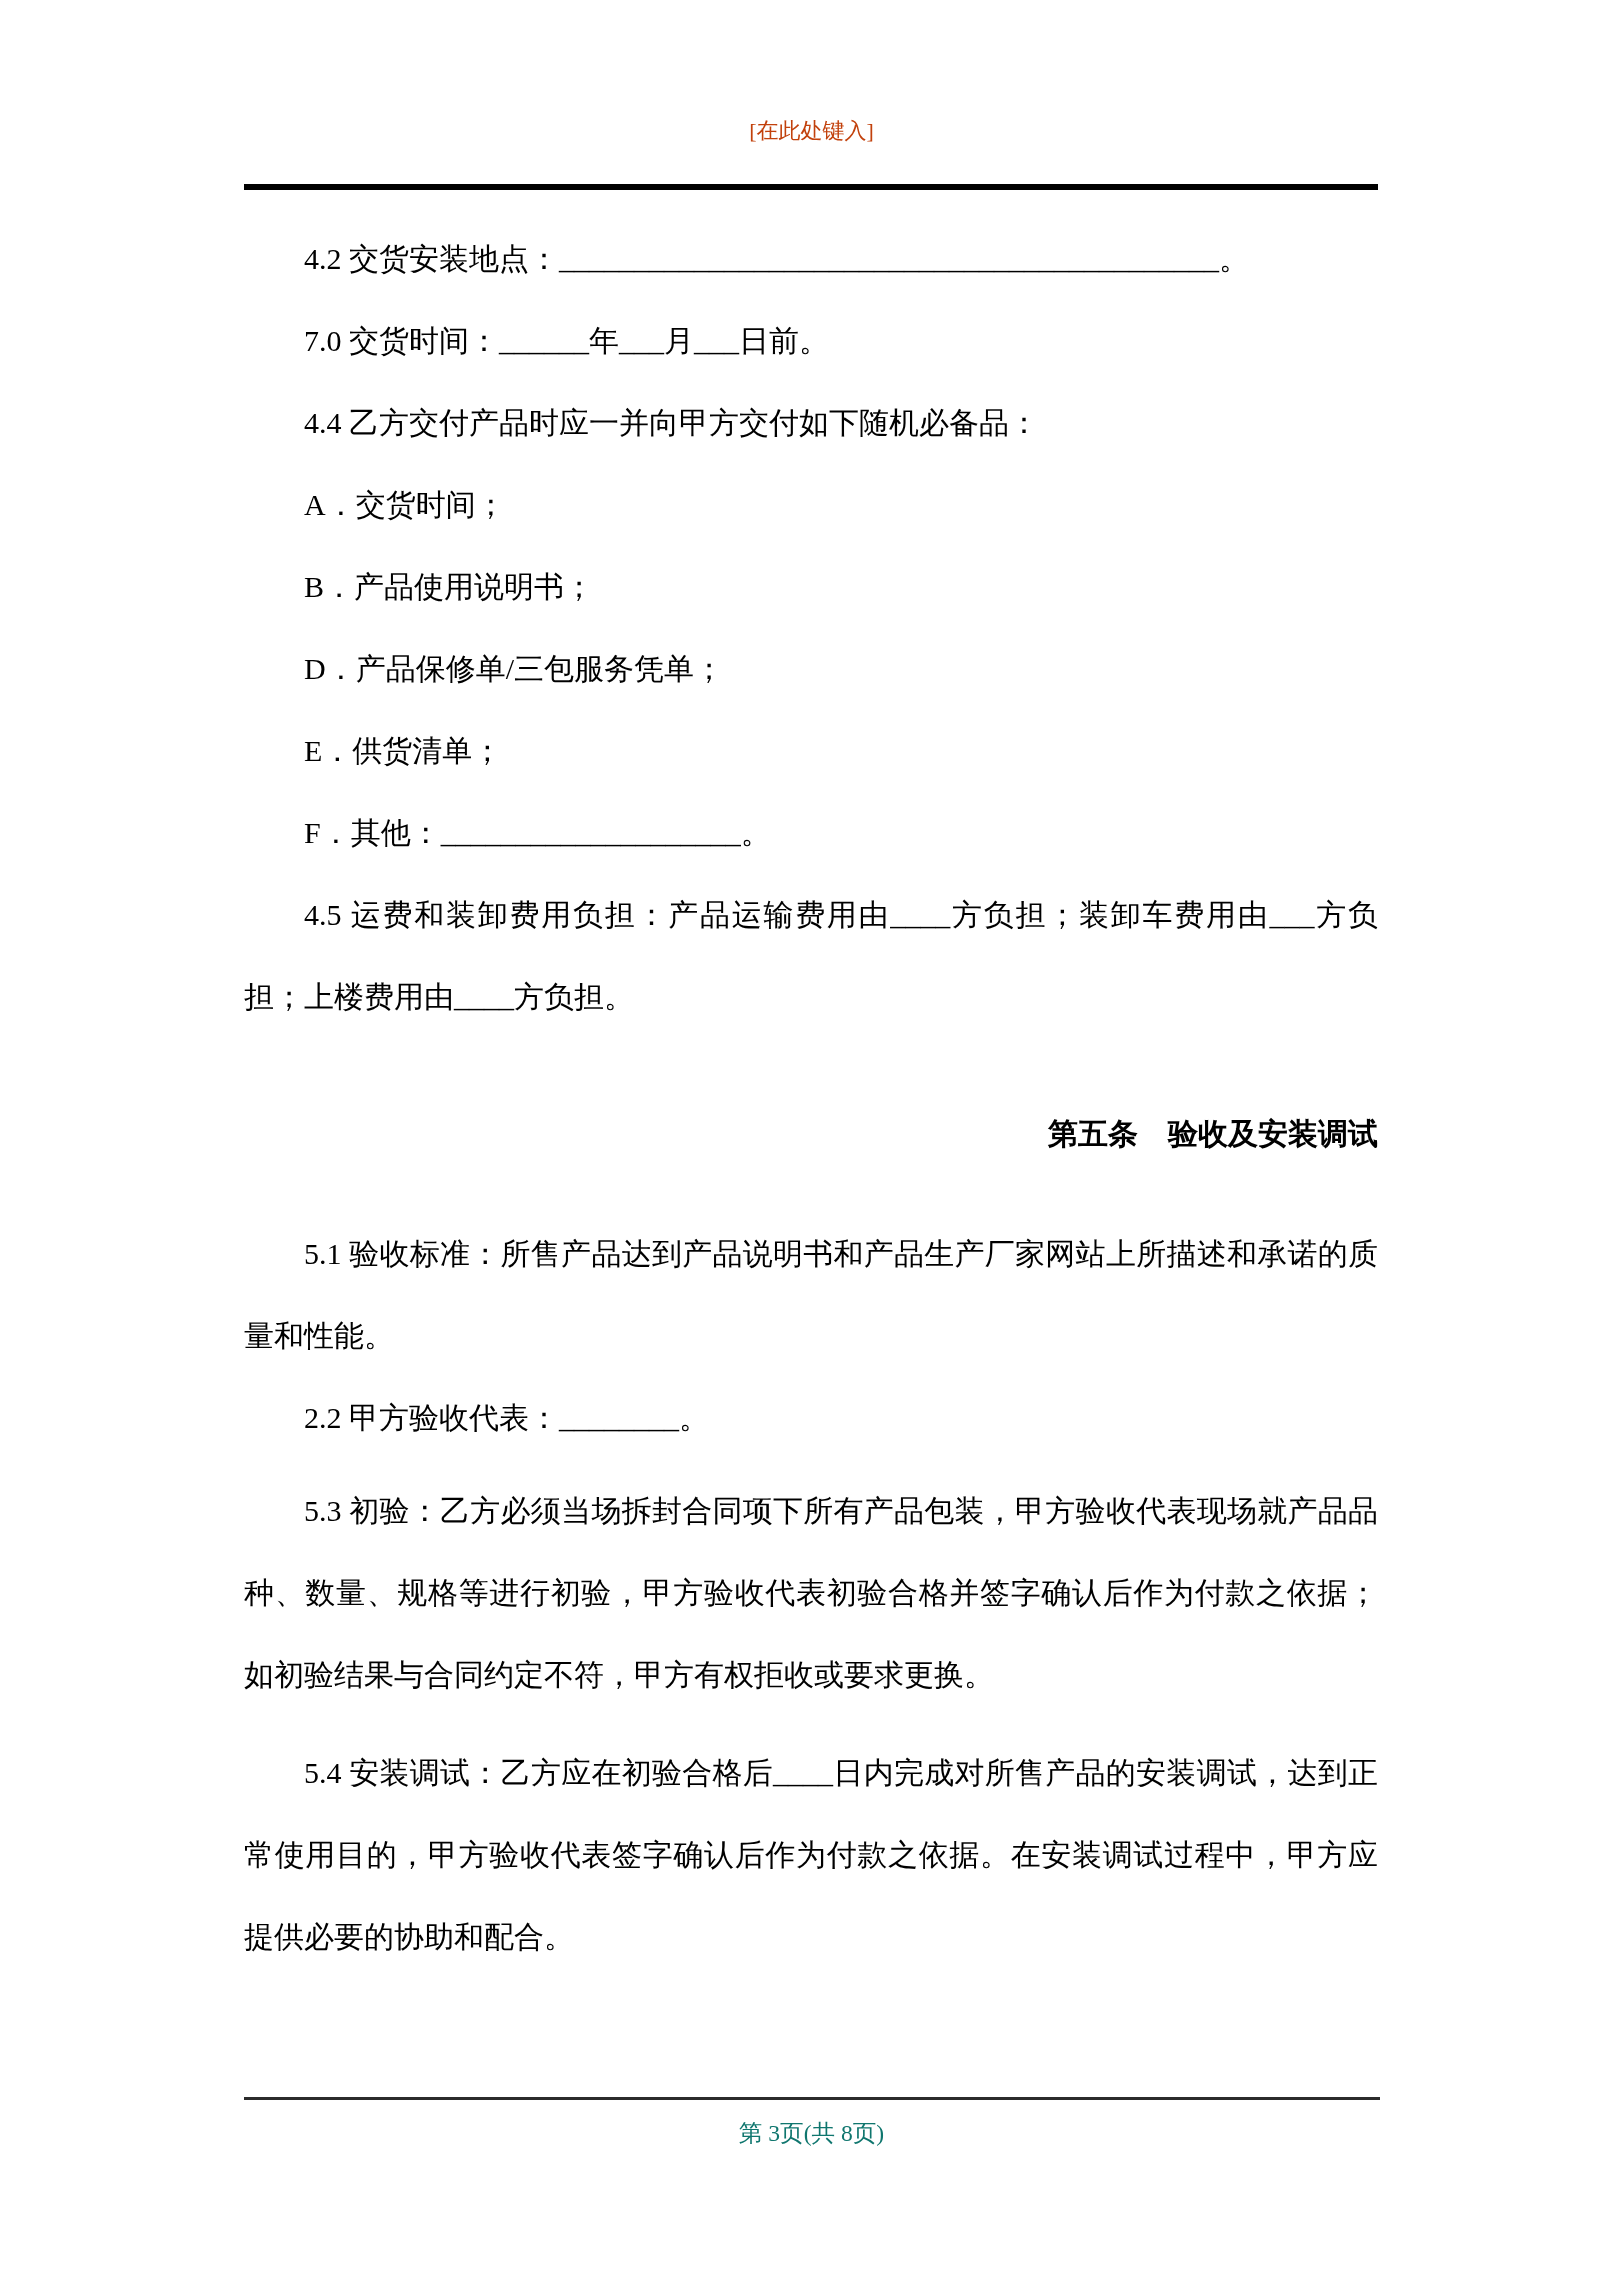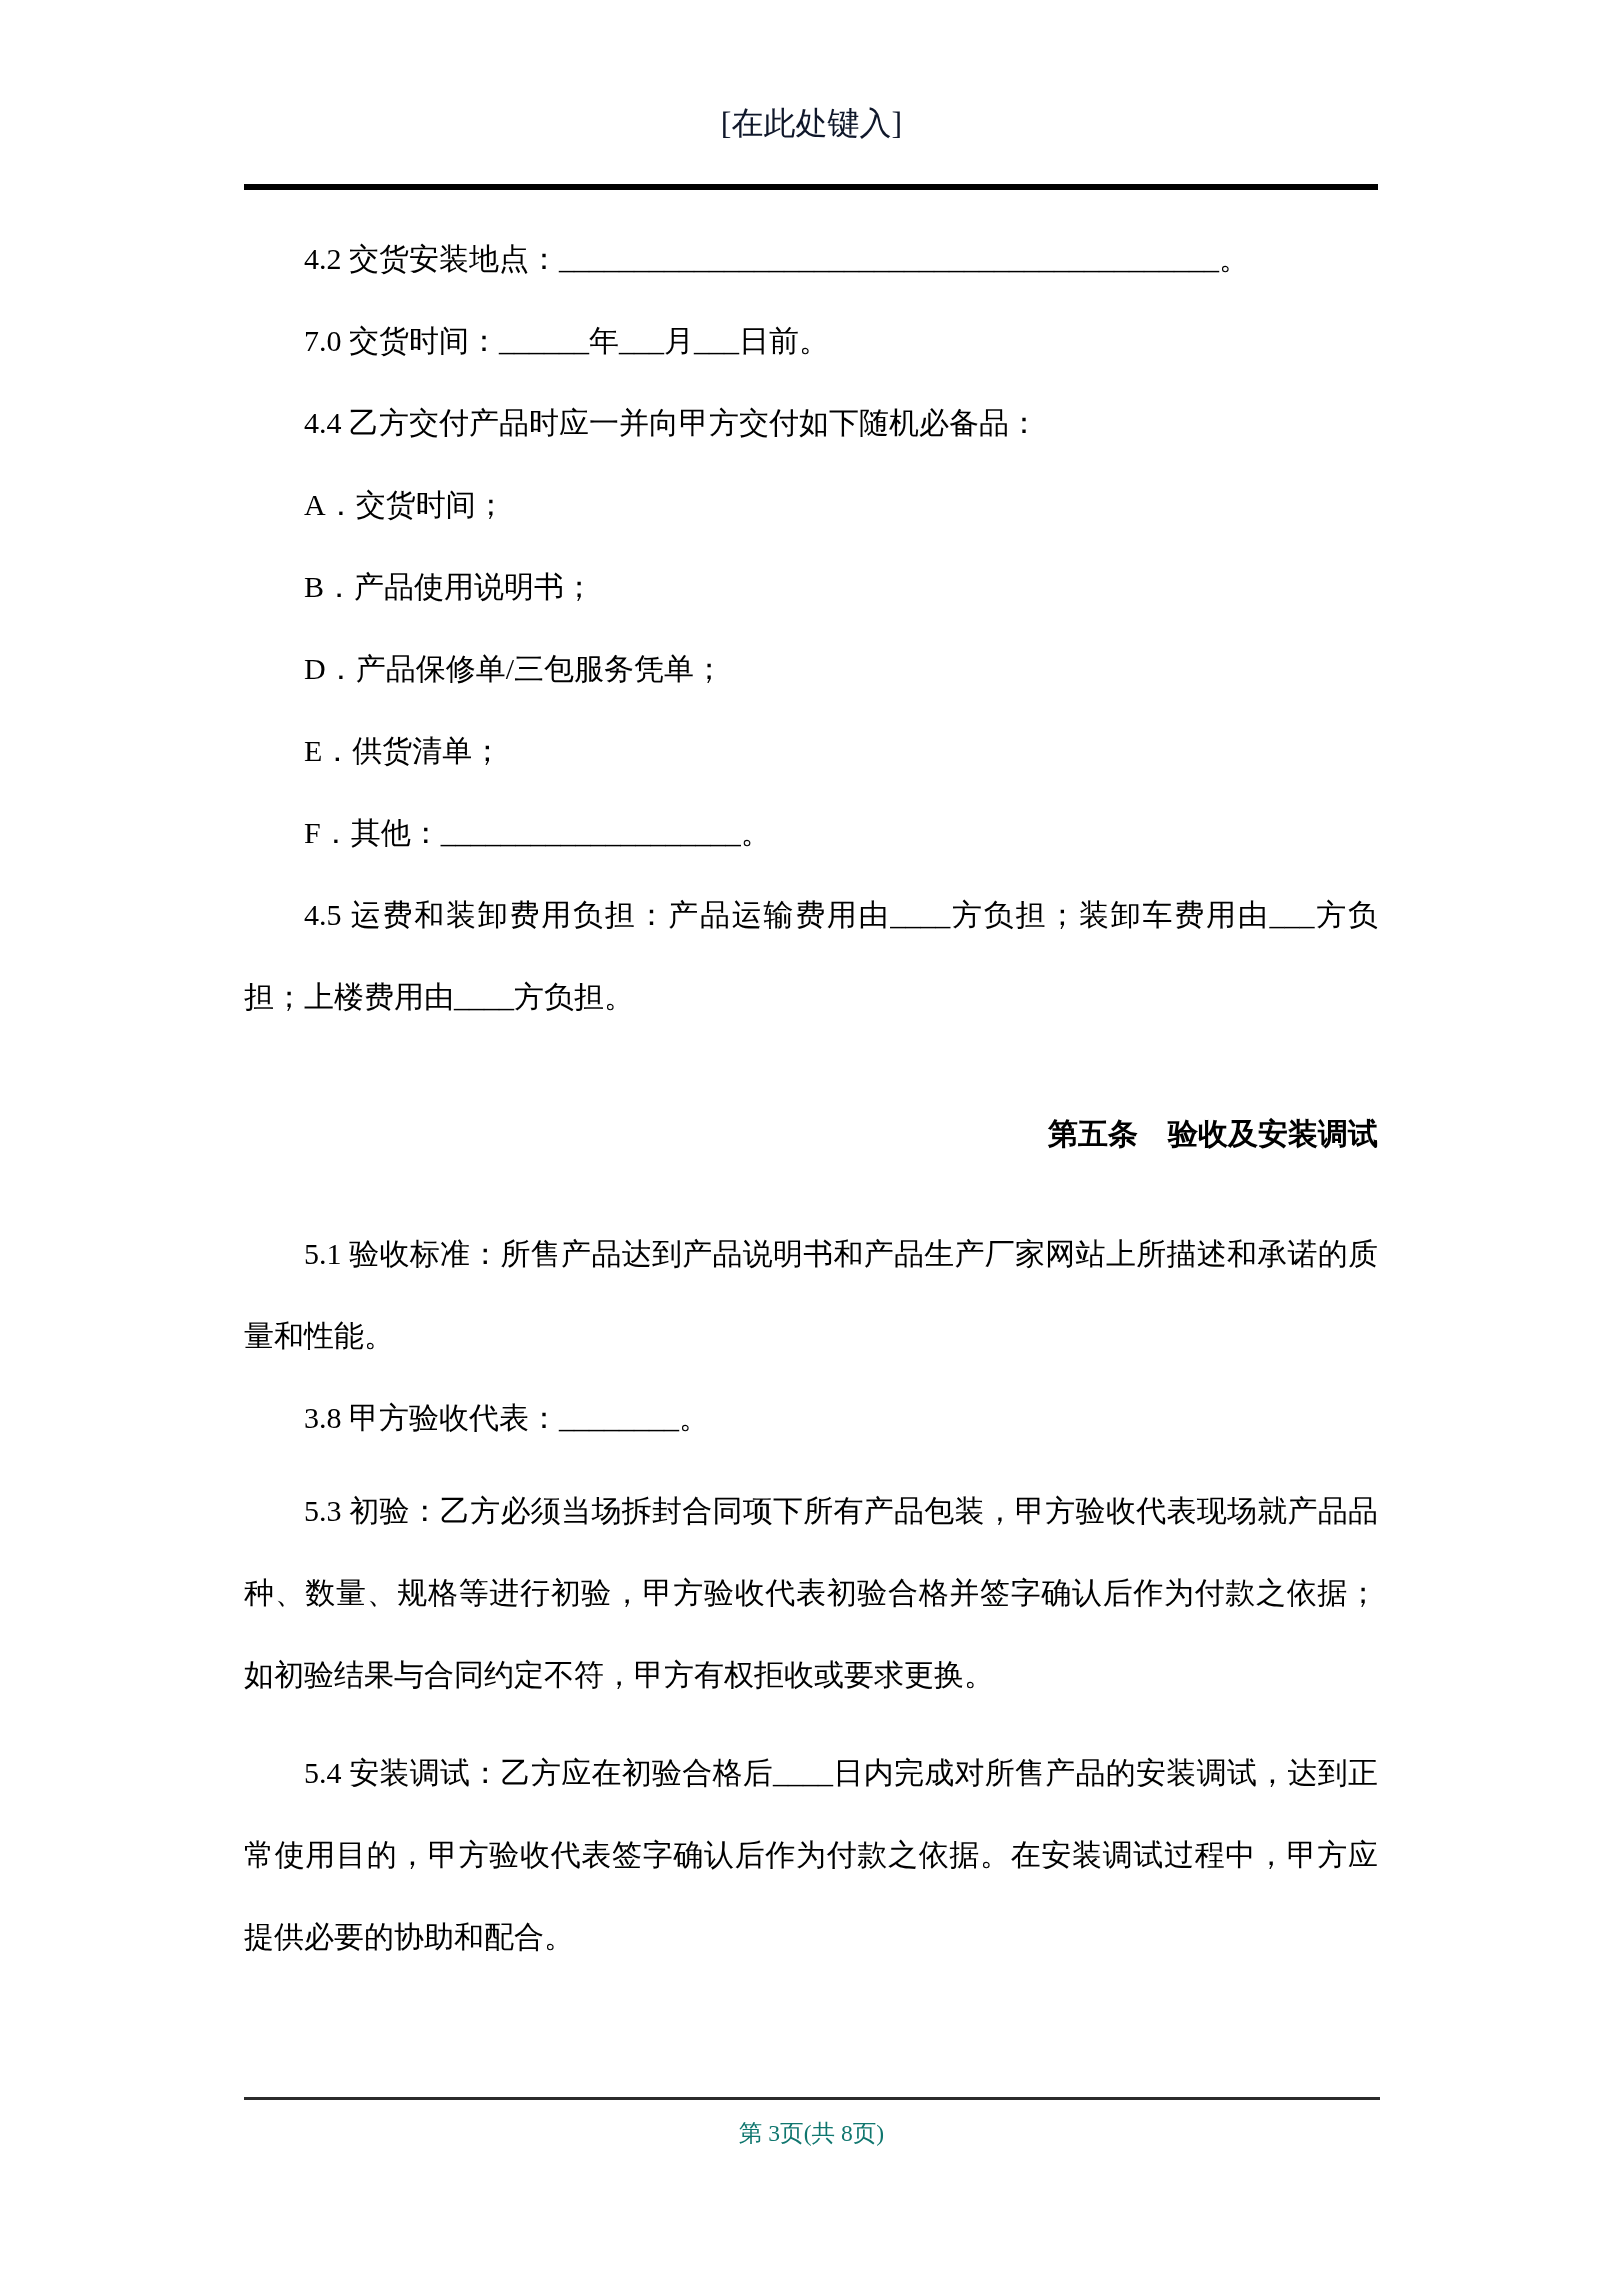--- a/index.html
+++ b/index.html
@@ -7,27 +7,27 @@
     position: relative;
     width: 1623px;
     height: 2294px;
     background: #ffffff;
     color: #000000;
     font-family: "Liberation Serif", "DejaVu Serif", serif;
     overflow: hidden;
   }
   .page-header {
     position: absolute;
-    top: 98px;
+    top: 105px;
     left: 0;
     width: 100%;
     text-align: center;
-    font-size: 32px;
+    font-size: 22px;
     line-height: 51px;
-    color: #0f172a;
+    color: #c2410c;
   }
   .header-rule {
     position: absolute;
     left: 244px;
     top: 184px;
     width: 1134px;
     height: 5.5px;
     background: #000000;
   }
   .body-area {
@@ -92,21 +92,21 @@
     <p class="para">B．产品使用说明书；</p>
     <p class="para">D．产品保修单/三包服务凭单；</p>
     <p class="para">E．供货清单；</p>
     <p class="para">F．其他：____________________。</p>
 
     <p class="para">4.5 运费和装卸费用负担：产品运输费用由____方负担；装卸车费用由___方负担；上楼费用由____方负担。</p>
 
     <p class="para section-heading">第五条　验收及安装调试</p>
 
     <p class="para">5.1 验收标准：所售产品达到产品说明书和产品生产厂家网站上所描述和承诺的质量和性能。</p>
-    <p class="para">3.8 甲方验收代表：________。</p>
+    <p class="para">2.2 甲方验收代表：________。</p>
     <p class="para nudge-sm">5.3 初验：乙方必须当场拆封合同项下所有产品包装，甲方验收代表现场就产品品种、数量、规格等进行初验，甲方验收代表初验合格并签字确认后作为付款之依据；如初验结果与合同约定不符，甲方有权拒收或要求更换。</p>
     <p class="para nudge-md">5.4 安装调试：乙方应在初验合格后____日内完成对所售产品的安装调试，达到正常使用目的，甲方验收代表签字确认后作为付款之依据。在安装调试过程中，甲方应提供必要的协助和配合。</p>
   </div>
 
   <div class="footer-rule"></div>
 
   <div class="page-footer">
     <span>第 3页(共 8页)</span>
   </div>
 

